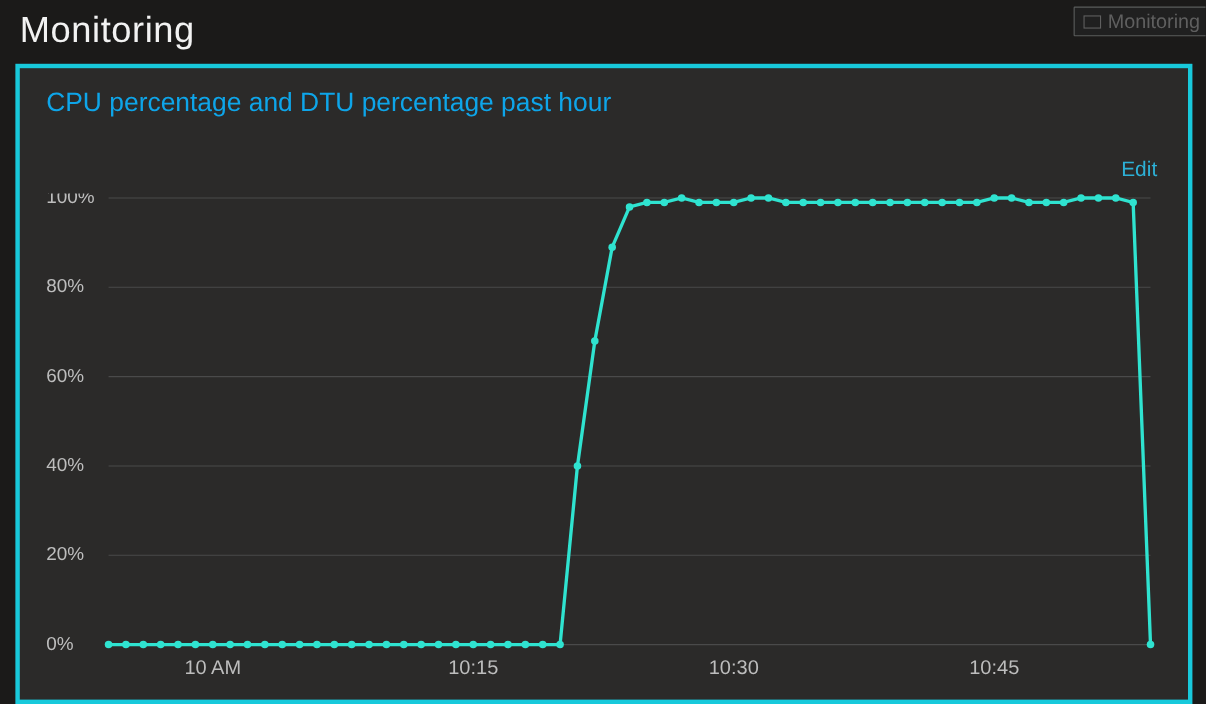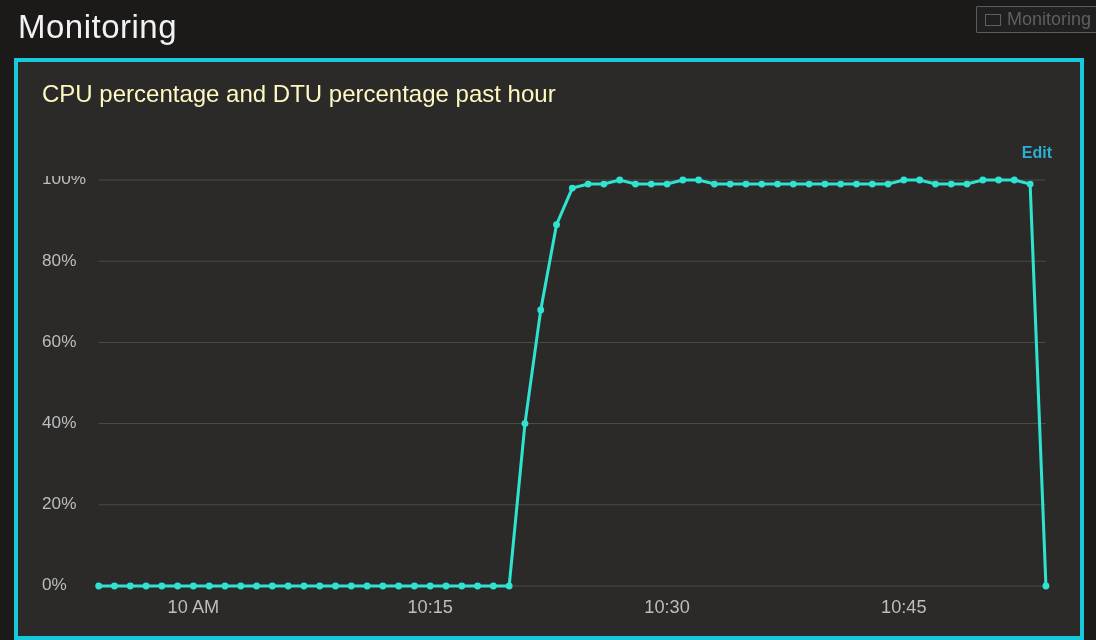--- a/index.html
+++ b/index.html
@@ -55,30 +55,29 @@
     border: 4px solid #18c9db;
     background: #2b2a29;
     box-sizing: border-box;
   }
   .tile-title {
     position: absolute;
     top: 18px;
     left: 24px;
     font-size: 24px;
     font-weight: 400;
-    color: #fef9c3;
+    color: #0ea5e9;
   }
   .edit-link {
     position: absolute;
     right: 28px;
     top: 82px;
     color: #2db0d6;
-    font-size: 16px;
+    font-size: 19px;
     cursor: pointer;
-    font-weight: bold;
   }
 
   .plot {
     position: absolute;
     left: 22px;
     right: 28px;
     top: 114px;
     bottom: 0;
   }
   

